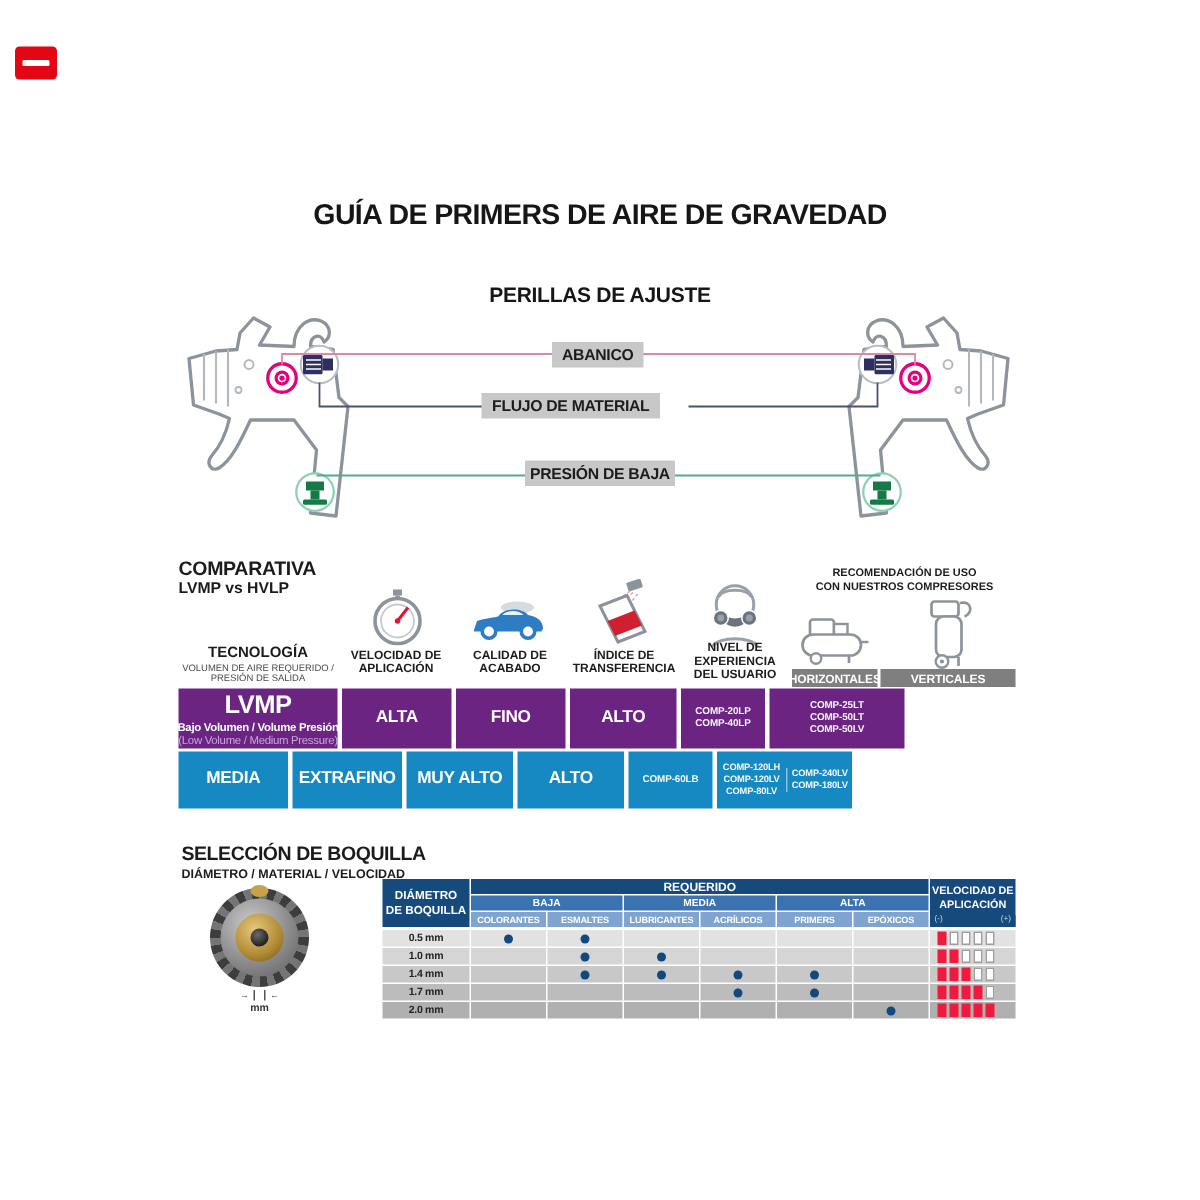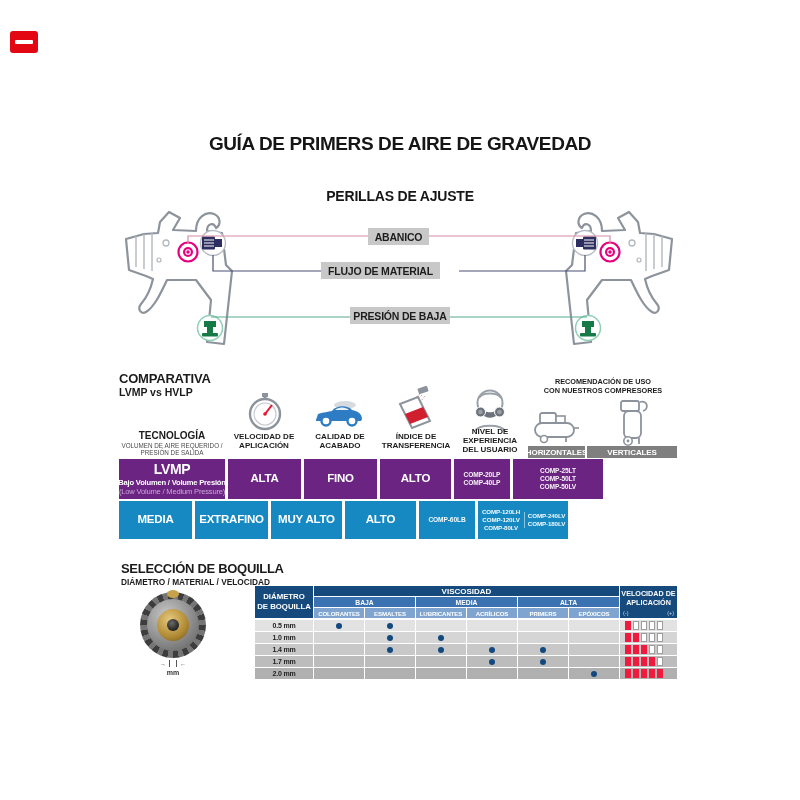--- a/index.html
+++ b/index.html
@@ -34,21 +34,21 @@
   #gc-h{left:528px;top:446px;width:57px;height:12px}
   #gc-v{left:587px;top:446px;width:90px;height:12px}
 
   .comp-row{position:absolute;left:119px;display:flex;gap:3px}
   .comp-row .cell{display:flex;flex-direction:column;align-items:center;justify-content:center;color:#fff;line-height:1.2;white-space:nowrap}
   .row-lvmp{top:459px;height:40px}
   .row-hvlp{top:501px;height:38px}
   .row-lvmp .cell{background:#6b2482}
   .row-hvlp .cell{background:#1689c2}
   .c1{width:106px}.c2{width:73px}.c3{width:73px}.c4{width:71px}.c5{width:71px}.c6{width:56px}.c7{width:90px}
-  .tech-name{font-size:14px;font-weight:bold;letter-spacing:-.3px}
+  .tech-name{font-size:17px;font-weight:bold;letter-spacing:-.3px}
   .tech-desc{font-size:7.6px;font-weight:bold;letter-spacing:-.2px}
   .tech-en-l{font-size:7.6px;color:#c9a5d8;letter-spacing:-.2px}
   .tech-en-h{font-size:7.6px;color:#9adcf3;letter-spacing:-.2px}
   .val{font-size:11.5px;font-weight:bold;letter-spacing:-.2px}
   .code{font-size:6.6px;font-weight:bold;color:rgba(255,255,255,.95);letter-spacing:-.1px}
   .vert-split{flex-direction:row !important;gap:0;align-items:center}
   .vert-split .sub{display:flex;flex-direction:column;align-items:center;justify-content:center;line-height:1.25}
   .vert-split .sub.a{width:46px}
   .vert-split .sub.b{width:43px;border-left:1px solid rgba(255,255,255,.5)}
 
@@ -282,21 +282,21 @@
       <span>←</span>
   </div>
   <div class="abs" id="mm-label">mm</div>
 </div>
 
 <div class="abs" id="bq-table">
   <div class="bq-hd navy" id="bq-diam">
     <div>DIÁMETRO</div>
     <div>DE BOQUILLA</div>
   </div>
-  <div class="bq-hd navy" id="bq-visc">VISCOSIDAD</div>
+  <div class="bq-hd navy" id="bq-visc">REQUERIDO</div>
   <div class="bq-hd midblue grp" style="left:59px;width:101px">BAJA</div>
   <div class="bq-hd midblue grp" style="left:161px;width:101px">MEDIA</div>
   <div class="bq-hd midblue grp" style="left:263px;width:101px">ALTA</div>
   <div class="bq-hd lightblue mat" style="left:59px">COLORANTES</div>
   <div class="bq-hd lightblue mat" style="left:110px">ESMALTES</div>
   <div class="bq-hd lightblue mat" style="left:161px">LUBRICANTES</div>
   <div class="bq-hd lightblue mat" style="left:212px">ACRÍLICOS</div>
   <div class="bq-hd lightblue mat" style="left:263px">PRIMERS</div>
   <div class="bq-hd lightblue mat" style="left:314px">EPÓXICOS</div>
   <div class="bq-hd navy" id="bq-vel">

